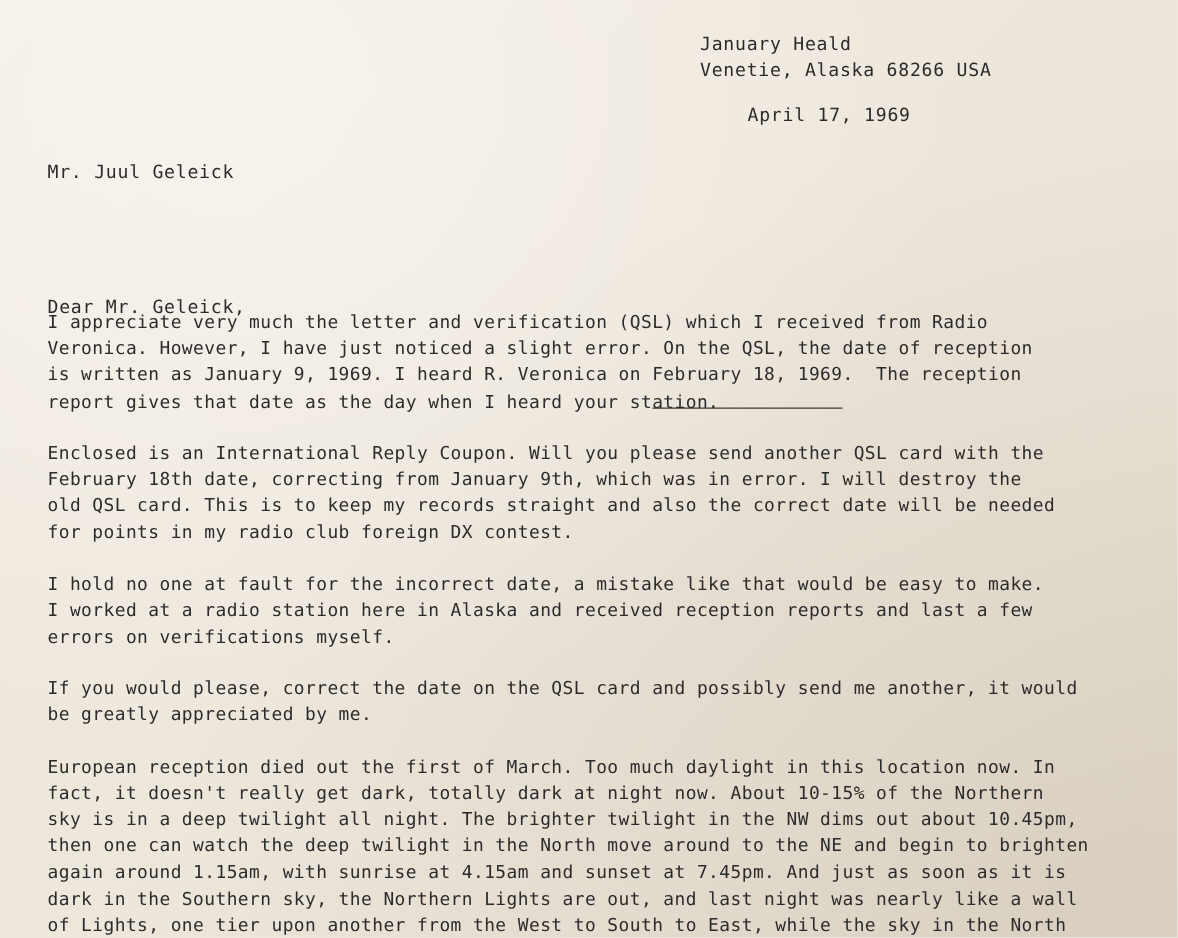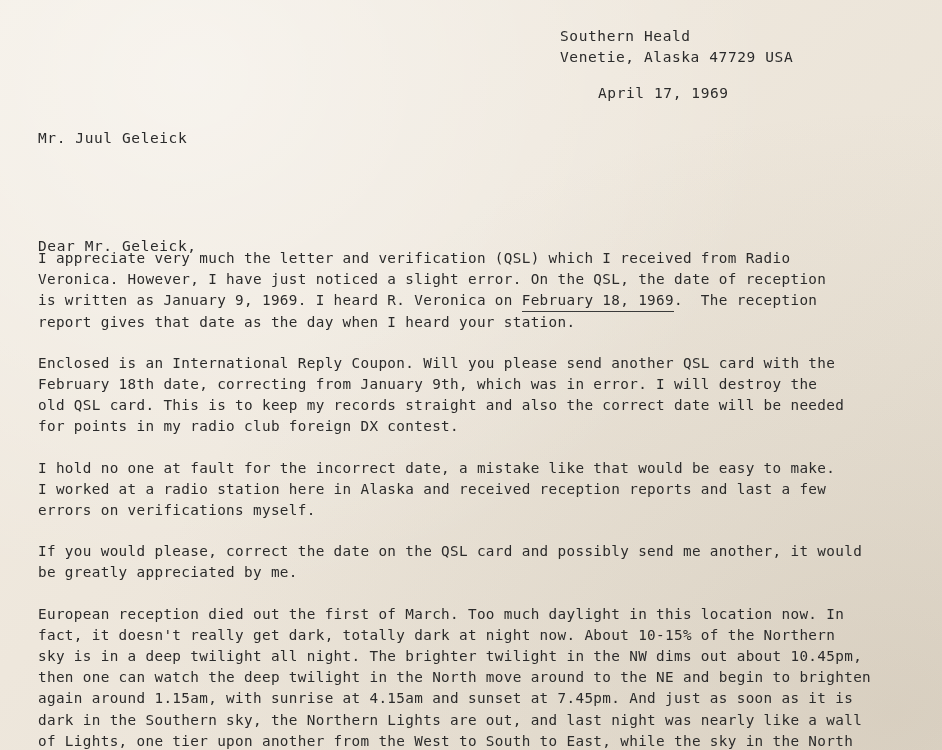--- a/index.html
+++ b/index.html
@@ -76,32 +76,32 @@
   }
   .para {
     margin: 0 0 20px 0;
     white-space: pre-wrap;
   }
   .para:last-child {
     margin-bottom: 0;
   }
   .underline-date {
     border-bottom: 1px solid #3a3a3a;
-    padding-bottom: 3px;
+    padding-bottom: 18px;
   }
 </style>
 </head>
 <body>
 
 <div class="page">
   <div class="sheet">
 
     <div class="letterhead">
-      <div>Southern Heald</div>
-      <div>Venetie, Alaska 47729 USA</div>
+      <div>January Heald</div>
+      <div>Venetie, Alaska 68266 USA</div>
     </div>
 
     <div class="date-line">April 17, 1969</div>
 
     <div class="recipient">
       <div>Mr. Juul Geleick</div>
     </div>
 
     <div class="salutation">Dear Mr. Geleick,</div>
 

